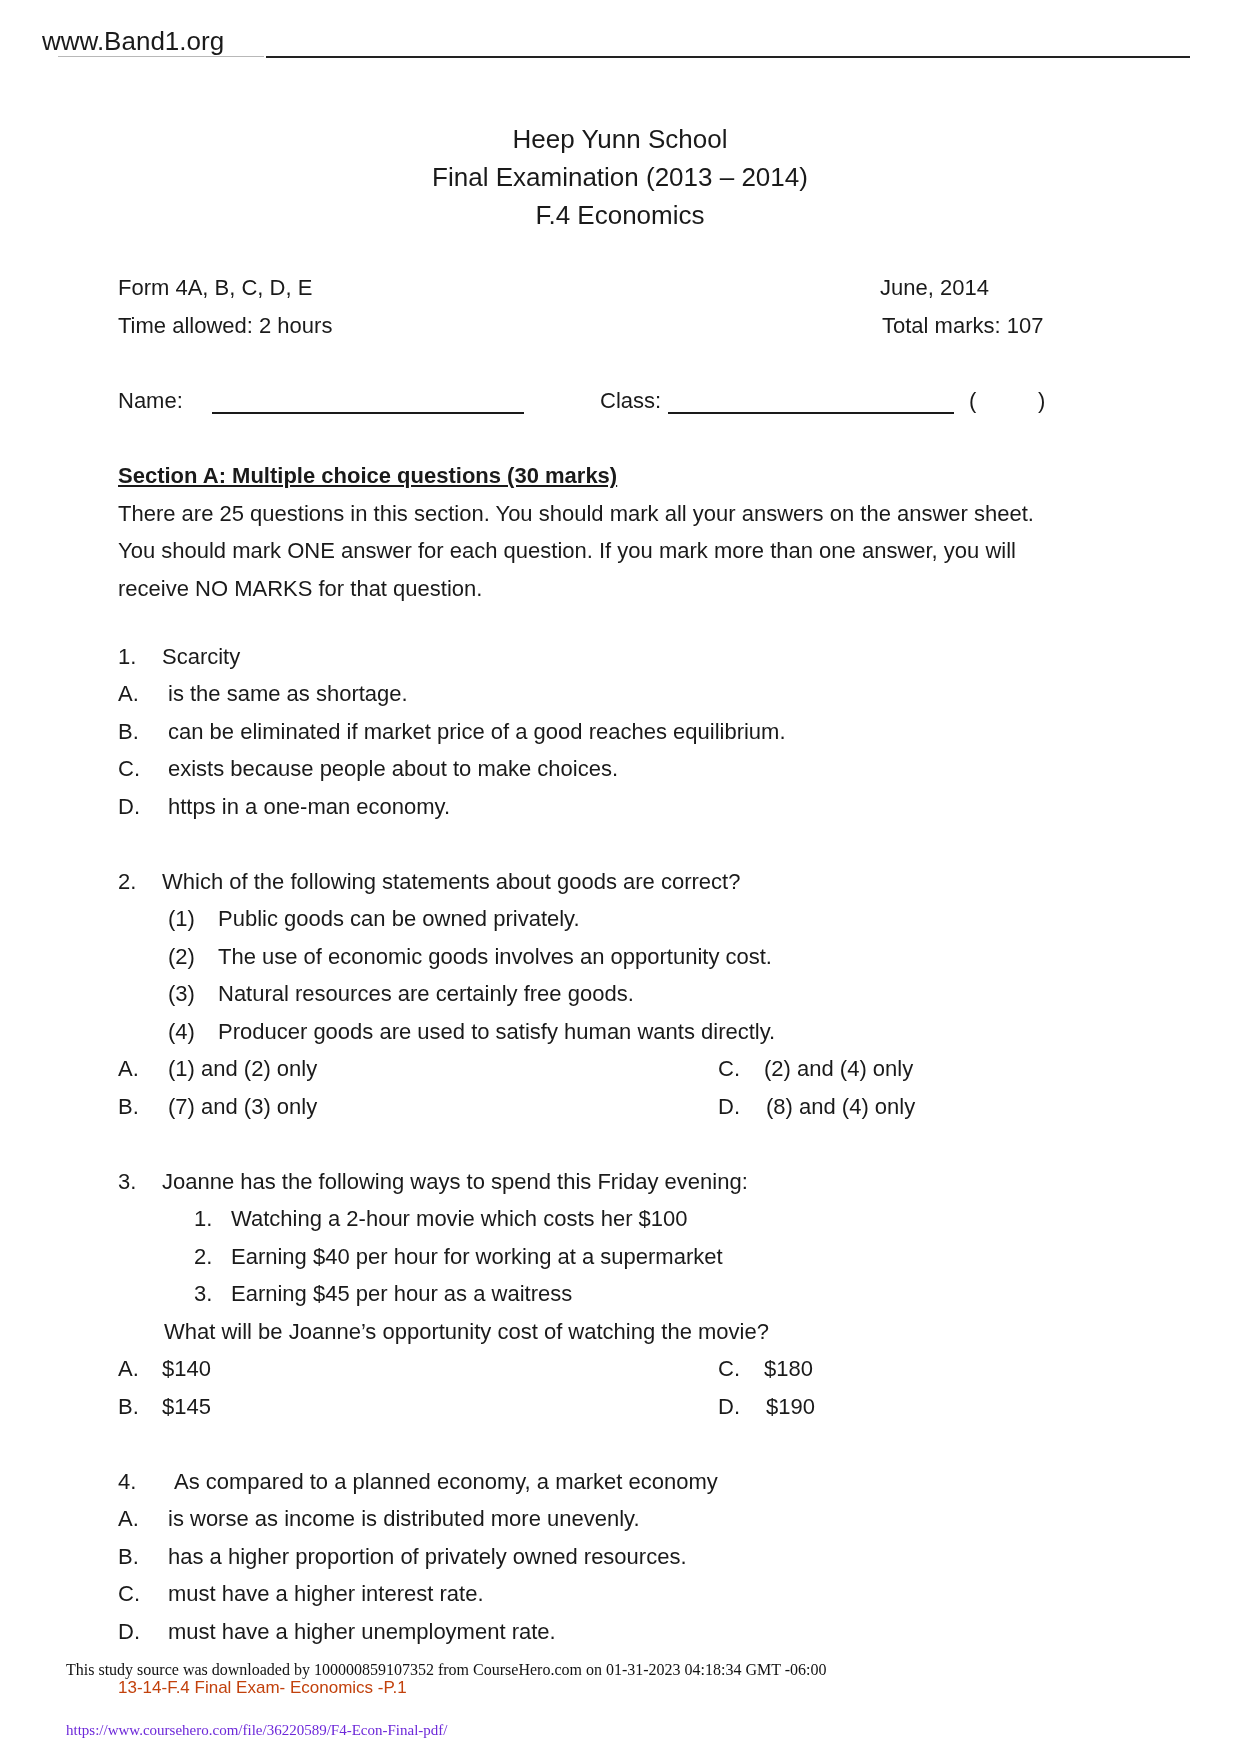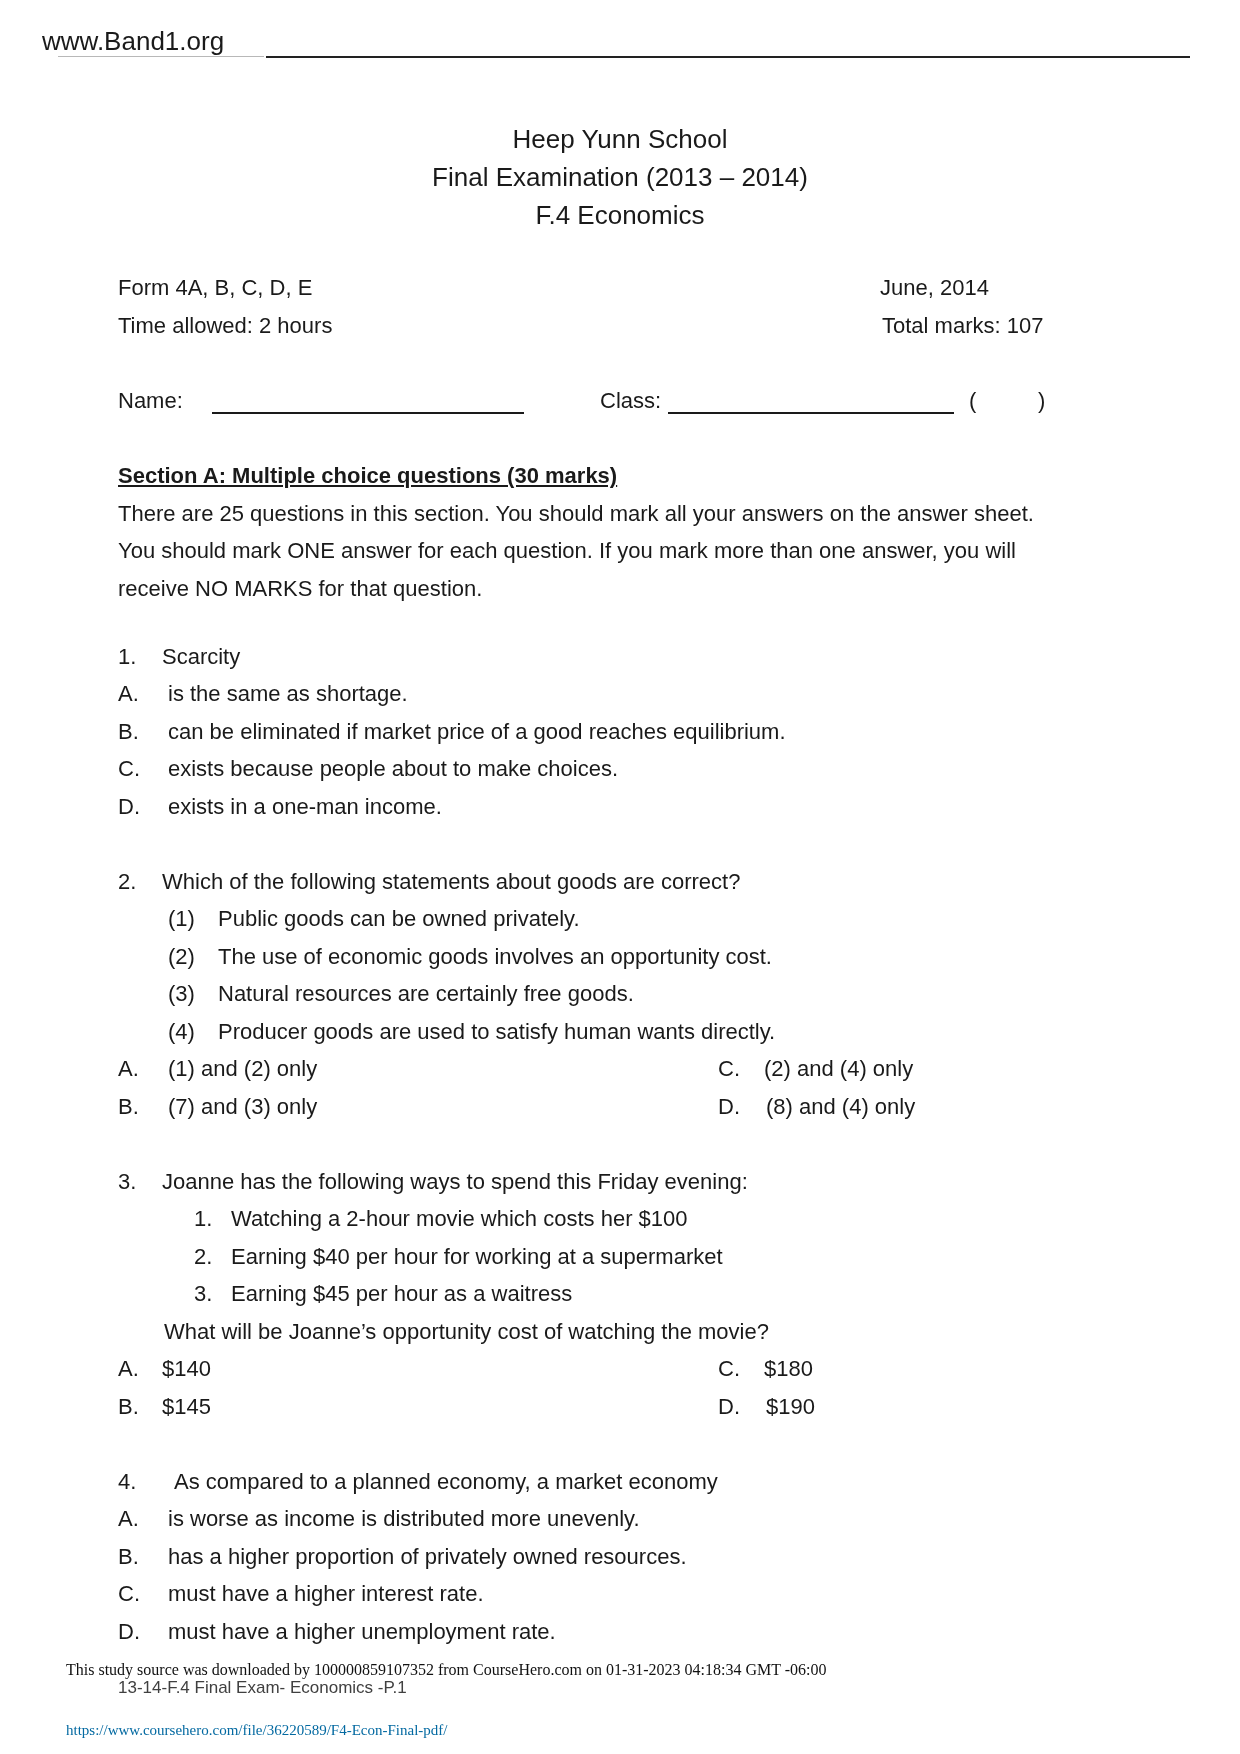--- a/index.html
+++ b/index.html
@@ -31,22 +31,22 @@
   .opt-letter { left: 118px; }
   .opt-text { left: 168px; }
   .sub-num { left: 168px; }
   .sub-text { left: 218px; text-align: right; }
   .sub3-num { left: 194px; }
   .sub3-text { left: 231px; }
   .optR-letter { left: 718px; }
   .optR-text { left: 764px; }
 
   #footer-note { left: 66px; top: 1661px; font-family: "Liberation Serif", "DejaVu Serif", serif; font-size: 16px; color: #111; }
-  #footer-page { left: 118px; top: 1678px; font-size: 17px; color: #404040; text-align: center; }
-  #footer-url { left: 66px; top: 1722px; font-family: "Liberation Serif", "DejaVu Serif", serif; font-size: 15px; color: #0369a1; }
+  #footer-page { left: 118px; top: 1678px; font-size: 17px; color: #c2410c; text-align: center; }
+  #footer-url { left: 66px; top: 1722px; font-family: "Liberation Serif", "DejaVu Serif", serif; font-size: 15px; color: #6d28d9; }
 </style>
 </head>
 <body>
 
 <div class="abs" id="site">www.Band1.org</div>
 <div class="abs" id="site-underline"></div>
 <div class="abs" id="header-rule"></div>
 
 <div class="abs title" id="title1">Heep Yunn School</div>
 <div class="abs title" id="title2">Final Examination (2013 – 2014)</div>
@@ -73,21 +73,21 @@
 <div>
   <div class="abs t q-num-label" style="top:644px;">1.</div>
   <div class="abs t q-text" style="top:644px;">Scarcity</div>
   <div class="abs t opt-letter" style="top:681px;">A.</div>
   <div class="abs t opt-text" style="top:681px;">is the same as shortage.</div>
   <div class="abs t opt-letter" style="top:719px;">B.</div>
   <div class="abs t opt-text" style="top:719px;">can be eliminated if market price of a good reaches equilibrium.</div>
   <div class="abs t opt-letter" style="top:756px;">C.</div>
   <div class="abs t opt-text" style="top:756px;">exists because people about to make choices.</div>
   <div class="abs t opt-letter" style="top:794px;">D.</div>
-  <div class="abs t opt-text" style="top:794px;">exists in a one-man income.</div>
+  <div class="abs t opt-text" style="top:794px;">https in a one-man economy.</div>
 </div>
 
 <div>
   <div class="abs t q-num-label" style="top:869px;">2.</div>
   <div class="abs t q-text" style="top:869px;">Which of the following statements about goods are correct?</div>
   <div class="abs t sub-num" style="top:906px;">(1)</div>
   <div class="abs t sub-text" style="top:906px;">Public goods can be owned privately.</div>
   <div class="abs t sub-num" style="top:944px;">(2)</div>
   <div class="abs t sub-text" style="top:944px;">The use of economic goods involves an opportunity cost.</div>
   <div class="abs t sub-num" style="top:981px;">(3)</div>

